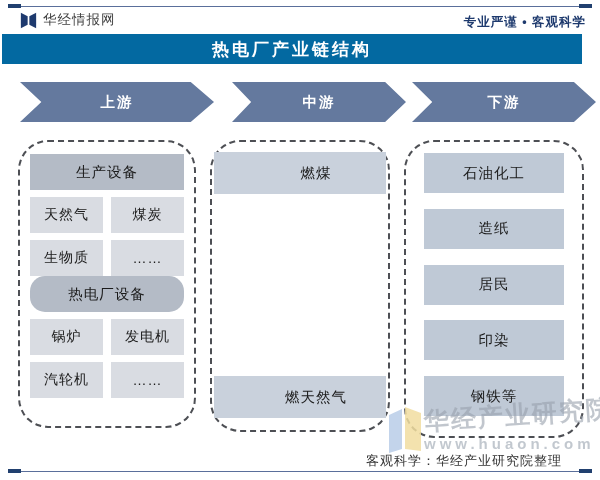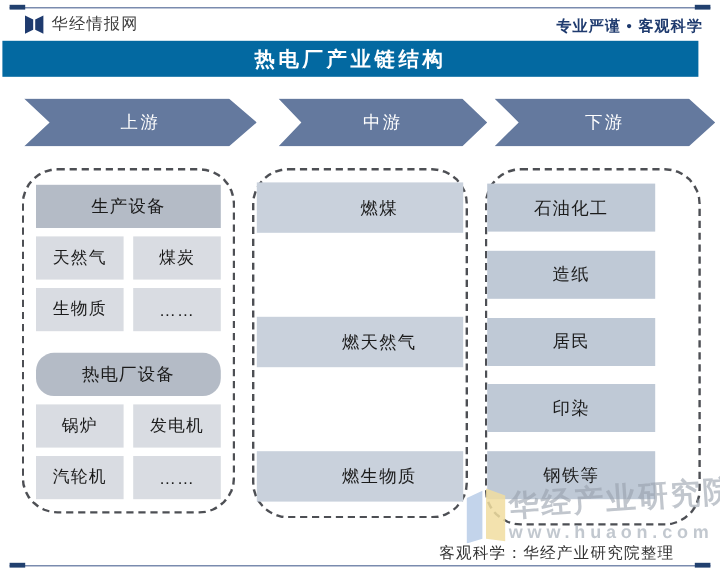--- a/index.html
+++ b/index.html
@@ -22,34 +22,34 @@
   .banner{
     position:absolute;top:34px;left:2px;width:580px;height:30px;background:#0369a1;
     display:flex;align-items:center;justify-content:center;
     color:#fff;font-size:17px;font-weight:bold;letter-spacing:3px;
   }
   
   .arrow{
     position:absolute;top:82px;height:40px;background:#64799e;
     clip-path:polygon(0 0,88% 0,100% 50%,88% 100%,0 100%,11% 50%);
     display:flex;align-items:center;justify-content:center;
-    color:#fff;font-size:14.5px;font-weight:normal;letter-spacing:2px;
+    color:#fff;font-size:14.5px;font-weight:bold;letter-spacing:2px;
   }
   .arrow.a1{left:20px;width:194px;}
   .arrow.a2{left:232px;width:174px;}
   .arrow.a3{left:412px;width:184px;}
   
   .col{position:absolute;top:140px;border:2px dashed #4d4f54;border-radius:30px;box-sizing:border-box;background:#fff;}
   .col.c1{left:18px;width:178px;height:288px;padding:12px 10px;}
   .col.c2{left:210px;width:180px;height:292px;display:flex;flex-direction:column;align-items:center;justify-content:space-between;padding:10px 0 12px;}
-  .col.c3{left:404px;width:180px;height:298px;display:flex;flex-direction:column;align-items:flex-start;justify-content:space-between;padding:11px 0 20px;}
+  .col.c3{left:404px;width:180px;height:298px;display:flex;flex-direction:column;align-items:center;justify-content:space-between;padding:11px 0 20px;}
   
   .gbox{height:36px;background:#b4bbc6;display:flex;align-items:center;justify-content:center;
         font-size:14.5px;color:#1b1b1b;font-weight:500;letter-spacing:1px;}
-  .gbox.second{margin-top:18px;border-radius:15px;}
+  .gbox.second{margin-top:0;border-radius:15px;}
   .irow{display:flex;gap:8px;margin-top:7px;}
   .ibox{flex:1;height:36px;background:#d9dce2;display:flex;align-items:center;justify-content:center;
         font-size:14px;color:#1b1b1b;font-weight:500;letter-spacing:1px;}
   .mbox{width:140px;height:42px;background:#c9d1dc;display:flex;align-items:center;justify-content:center;
         font-size:14.5px;color:#1b1b1b;font-weight:500;letter-spacing:1px;padding-left:32px;}
   .dbox{width:140px;height:40px;background:#bfc9d6;display:flex;align-items:center;justify-content:center;
         font-size:14.5px;color:#1b1b1b;font-weight:500;letter-spacing:1px;}
   
   .wm-icon{position:absolute;left:386px;top:405px;opacity:.85;}
   .wm-name{position:absolute;left:424px;top:405px;font-size:25px;font-weight:bold;
@@ -107,21 +107,20 @@
     </div>
     <div class="irow">
       <div class="ibox">汽轮机</div>
       <div class="ibox">……</div>
     </div>
   </div>
 
   <div class="col c2">
     <div class="mbox">燃煤</div>
     <div class="mbox">燃天然气</div>
-    <div class="mbox">燃生物质</div>
   </div>
 
   <div class="col c3">
     <div class="dbox">石油化工</div>
     <div class="dbox">造纸</div>
     <div class="dbox">居民</div>
     <div class="dbox">印染</div>
     <div class="dbox">钢铁等</div>
   </div>
 

